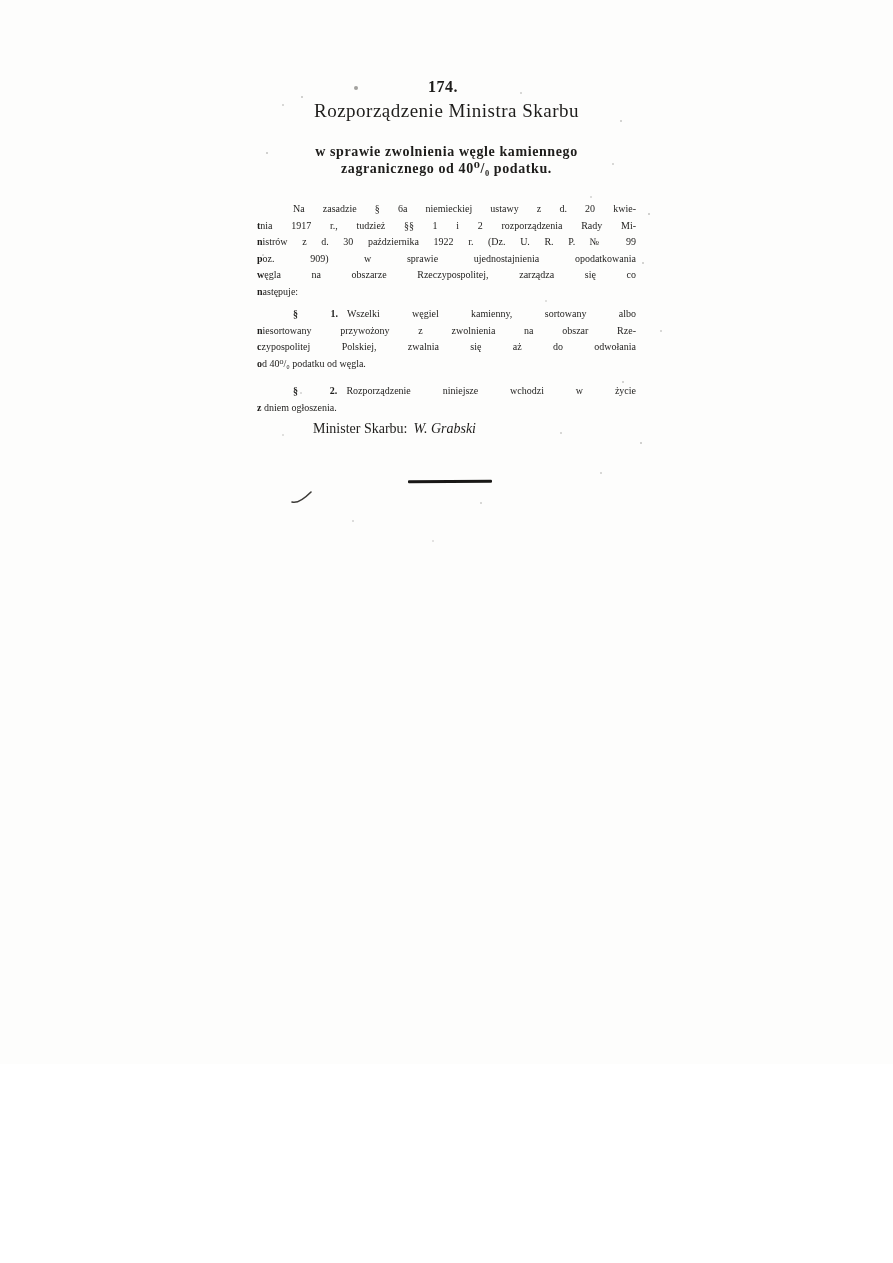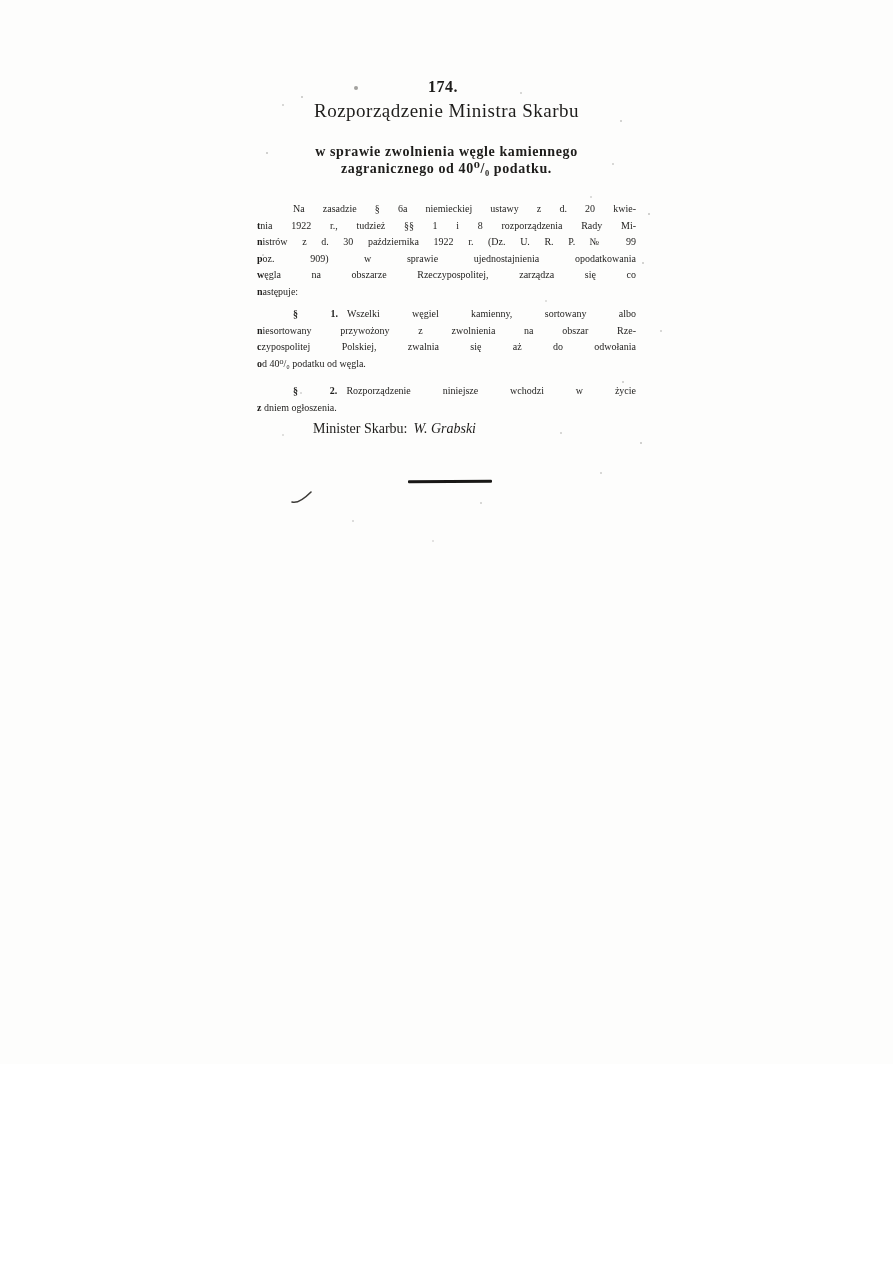--- a/index.html
+++ b/index.html
@@ -85,21 +85,21 @@
   <h1 class="col title">Rozporządzenie Ministra Skarbu</h1>
 
 
   <div class="col subject">
     <div>w sprawie zwolnienia węgle kamiennego</div>
     <div>zagranicznego od 40⁰/₀ podatku.</div>
   </div>
 
   <div class="col para" id="p1">
     <div class="line just indent">Na zasadzie § 6a niemieckiej ustawy z d. 20 kwie-</div>
-    <div class="line just smudge">tnia 1922 r., tudzież §§ 1 i 8 rozporządzenia Rady Mi-</div>
+    <div class="line just smudge">tnia 1917 r., tudzież §§ 1 i 2 rozporządzenia Rady Mi-</div>
     <div class="line just smudge">nistrów z d. 30 października 1922 r. (Dz. U. R. P. № 99</div>
     <div class="line just smudge">poz. 909) w sprawie ujednostajnienia opodatkowania</div>
     <div class="line just smudge">węgla na obszarze Rzeczypospolitej, zarządza się co</div>
     <div class="line smudge">następuje:</div>
   </div>
 
   <div class="col para" id="p2">
     <div class="line just indent">
       <span class="sec">§ 1.</span><span>Wszelki węgiel kamienny, sortowany albo</span>
     </div>

